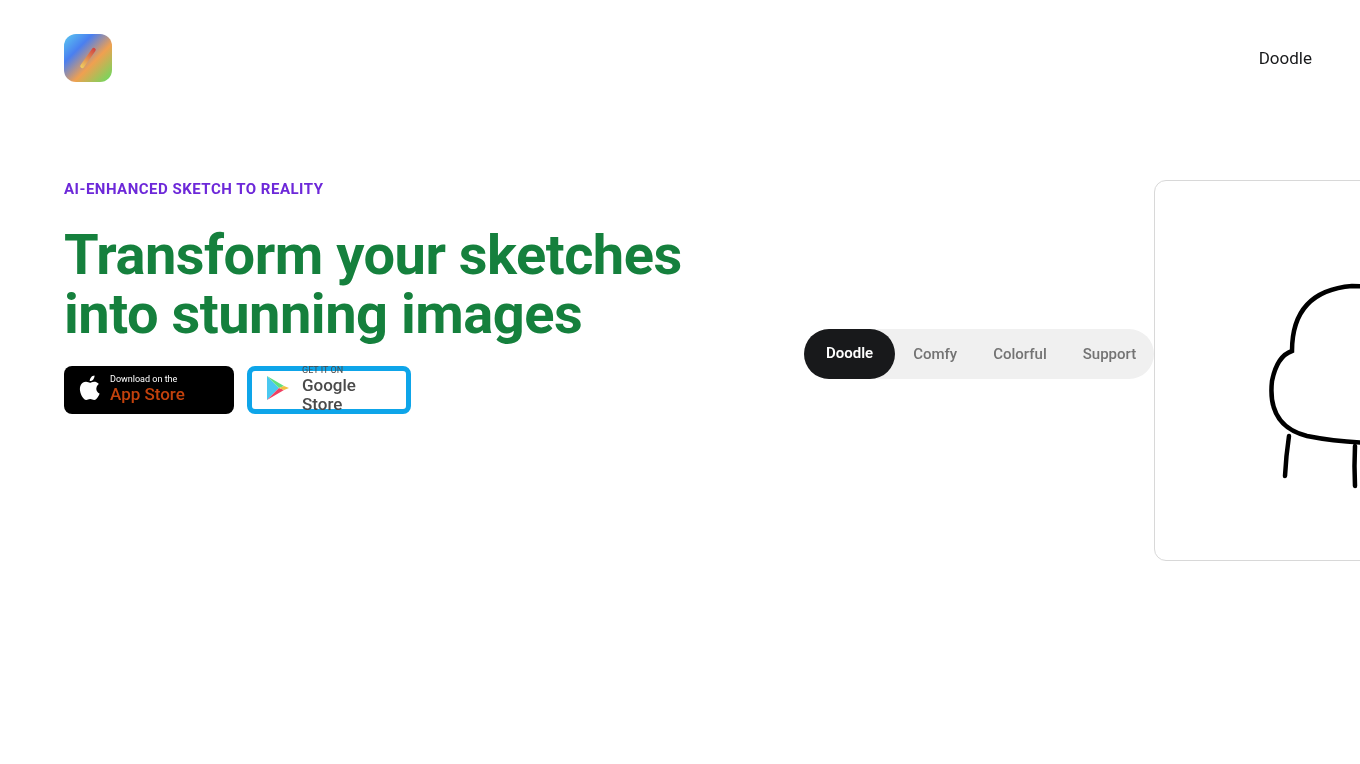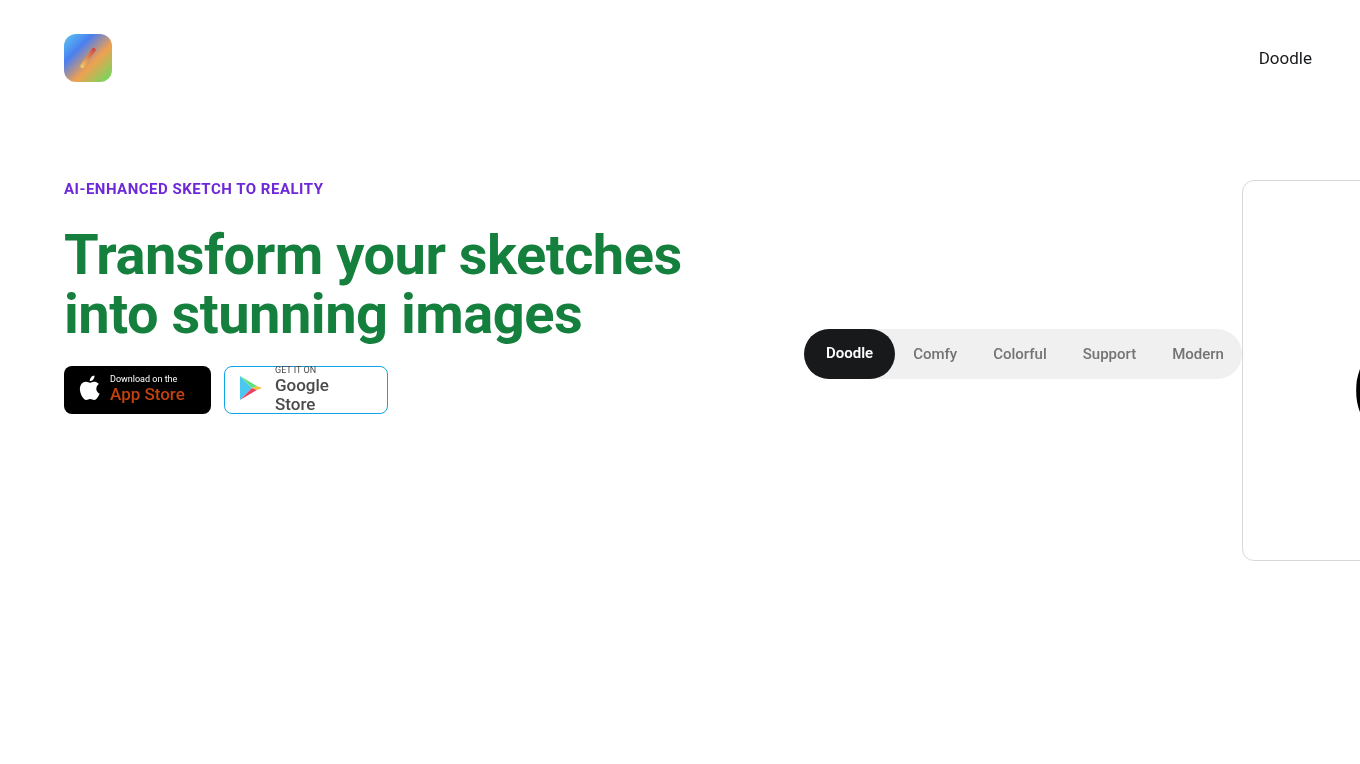--- a/index.html
+++ b/index.html
@@ -96,26 +96,26 @@
       border-radius: 8px;
       display: flex;
       align-items: center;
       padding: 0 14px;
       text-decoration: none;
       cursor: pointer;
     }
     
     .app-store {
       background: #000000;
-      width: 147px;
+      width: 170px;
     }
     
     .google-play {
       background: #ffffff;
-      border: 1px solid #0ea5e9;
+      border: 5px solid #0ea5e9;
       width: 164px;
     }
     
     .store-icon {
       margin-right: 10px;
     }
     
     .store-text-small {
       font-size: 9px;
       line-height: 1.1;
@@ -223,21 +223,20 @@
       </a>
     </div>
   </div>
 
   <div class="right-section">
     <div class="tabs">
       <div class="tab active">Doodle</div>
       <div class="tab">Comfy</div>
       <div class="tab">Colorful</div>
       <div class="tab">Support</div>
-      <div class="tab">Modern</div>
     </div>
 
     <div class="sketch-canvas">
       <svg width="280" height="280" viewBox="0 0 280 280">
         <path d="M 85 120 Q 85 60 145 55 Q 200 55 205 115 Q 245 115 245 160 Q 245 200 200 210 Q 150 215 100 205 Q 60 195 65 150 Q 70 125 85 120 Z" fill="none" stroke="#000000" stroke-width="4.5" stroke-linecap="round"></path>
         <path d="M 82 205 Q 79 225 78 245" fill="none" stroke="#000000" stroke-width="4.5" stroke-linecap="round"></path>
         <path d="M 148 215 Q 147 235 148 255" fill="none" stroke="#000000" stroke-width="4.5" stroke-linecap="round"></path>
         <path d="M 230 205 Q 240 225 248 245" fill="none" stroke="#000000" stroke-width="4.5" stroke-linecap="round"></path>
         <path d="M 220 208 L 242 200" fill="none" stroke="#000000" stroke-width="4" stroke-linecap="round"></path>
       </svg>

